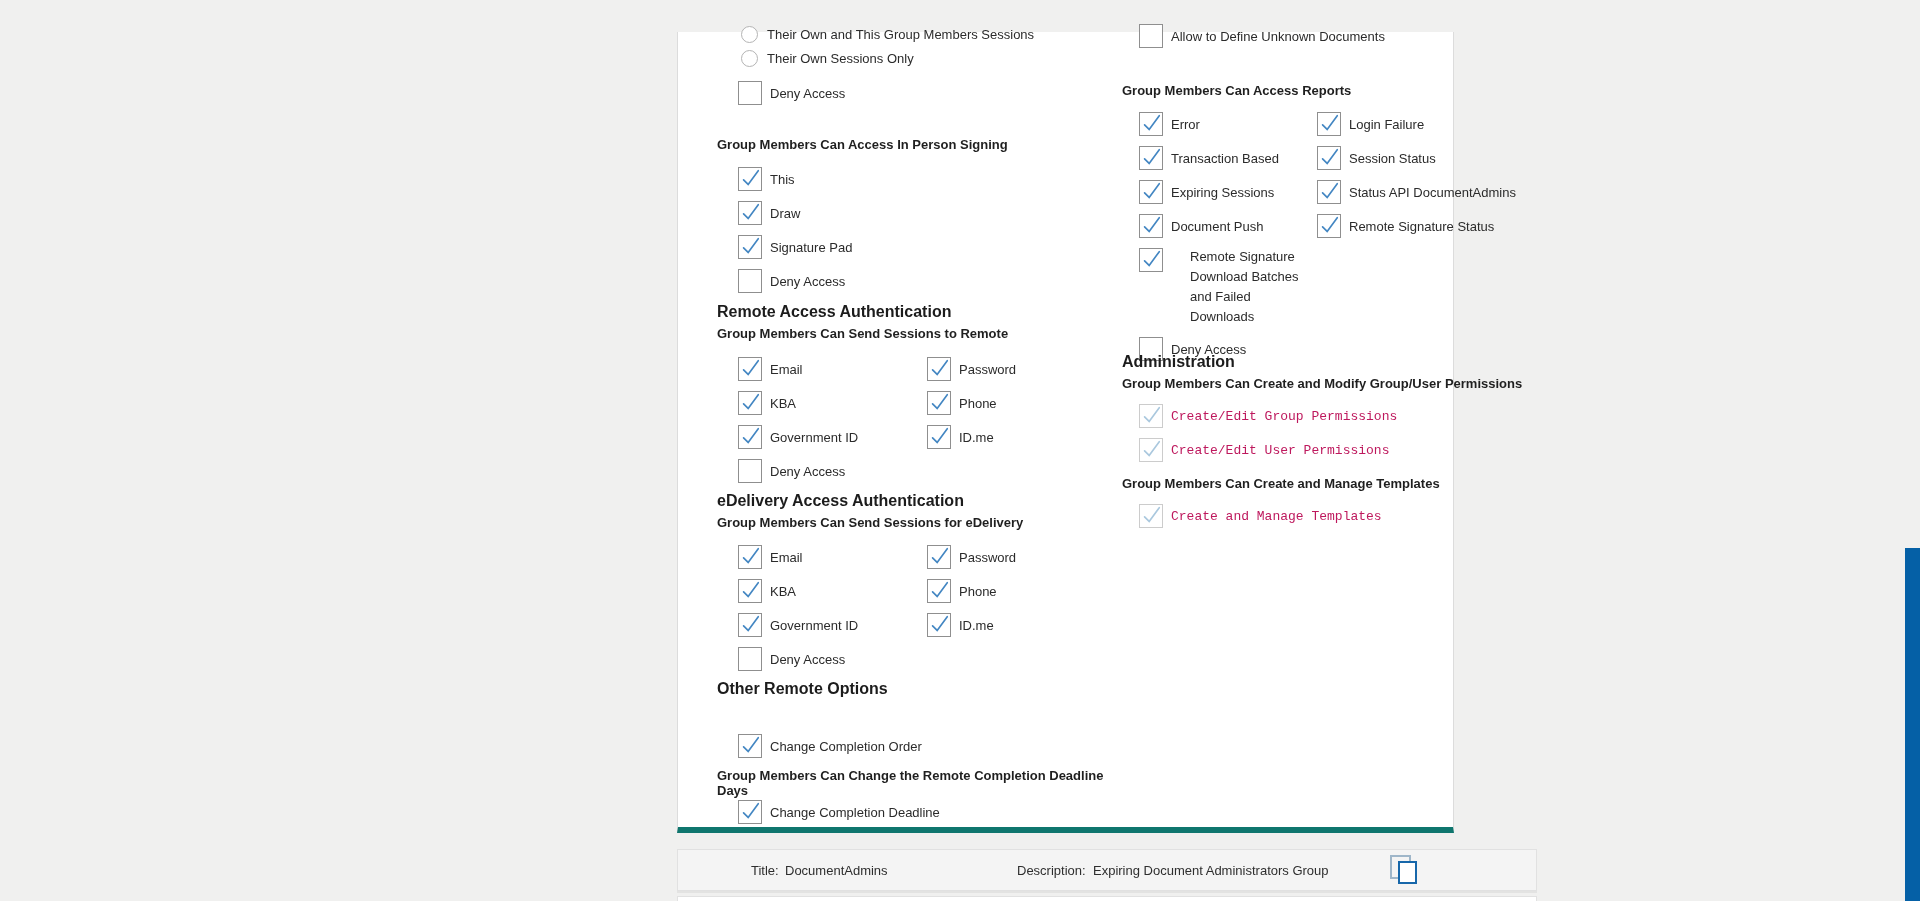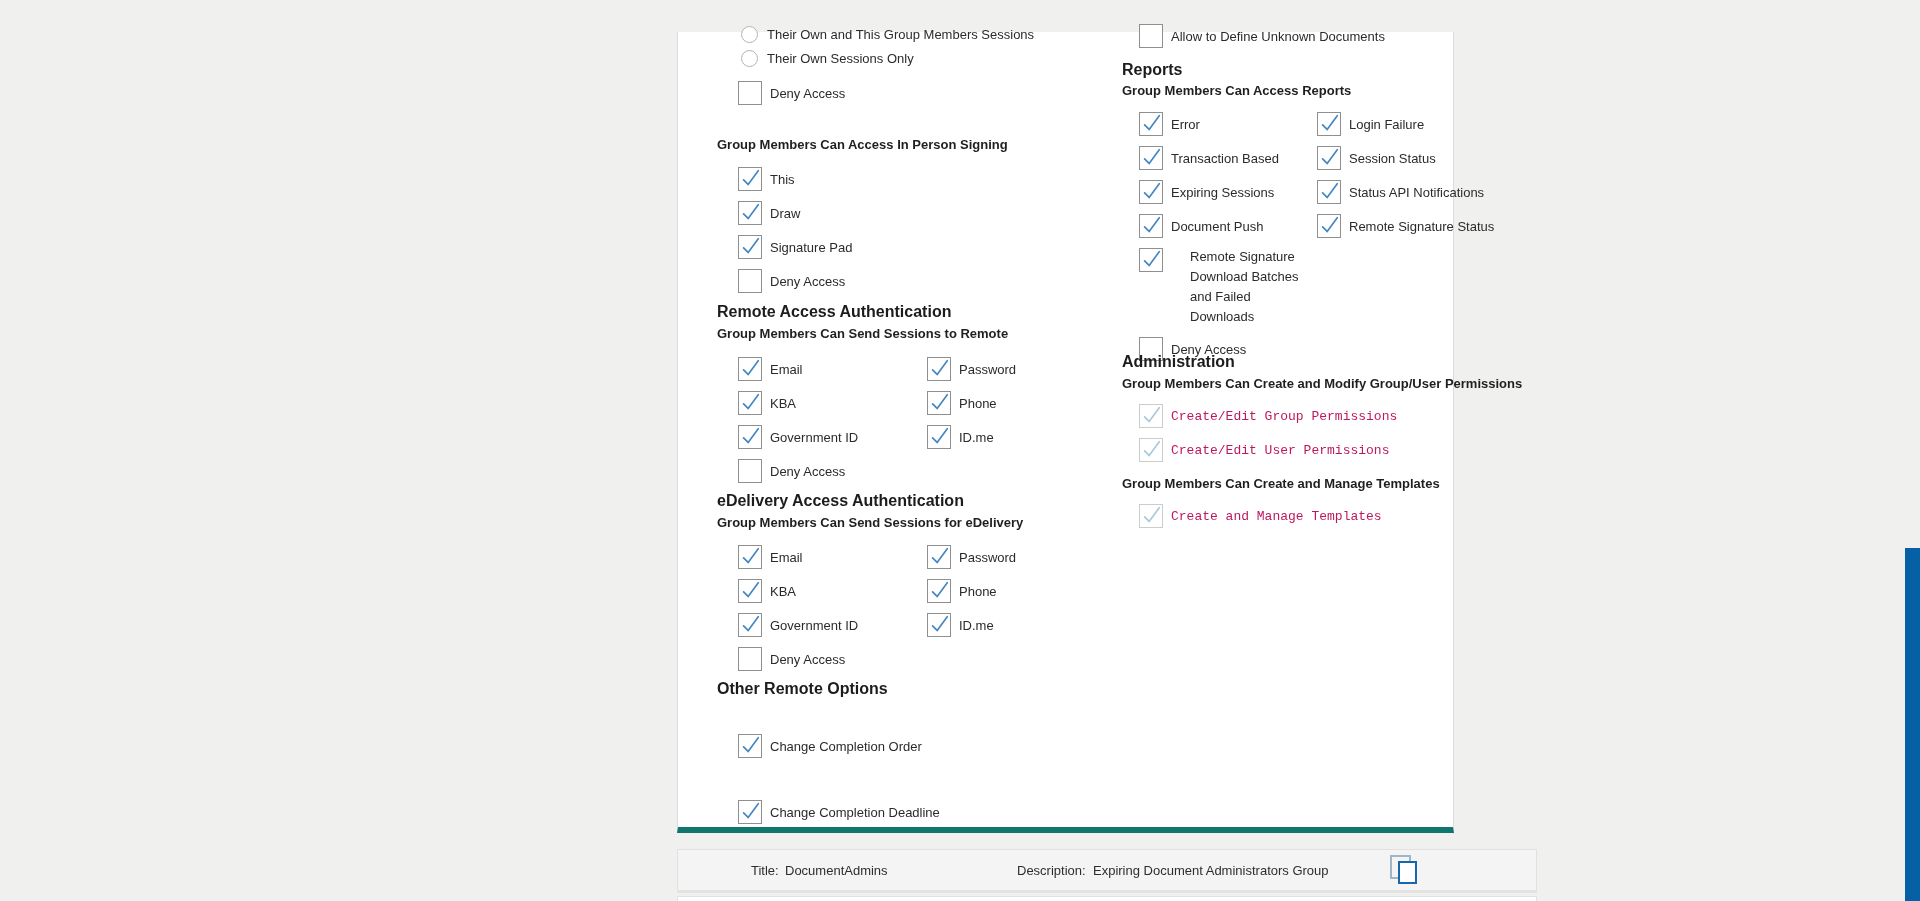--- a/index.html
+++ b/index.html
@@ -301,20 +301,21 @@
     <div class="abs y-g4a cbgrid grid-l1">
   <div class="cbrow">
     <span class="cb">
       <svg viewBox="0 0 24 24">
               <polyline points="5,14 10,19 21,4"></polyline>
             </svg>
     </span>
     <span class="cblabel">Change Completion Order</span>
   </div>
 </div>
+    <div class="abs y-s4b sec-sub">Group Members Can Change the Remote Completion Deadline Days</div>
     <div class="abs y-g4b cbgrid grid-l1">
   <div class="cbrow">
     <span class="cb">
       <svg viewBox="0 0 24 24">
               <polyline points="5,14 10,19 21,4"></polyline>
             </svg>
     </span>
     <span class="cblabel">Change Completion Deadline</span>
   </div>
 </div>
@@ -324,21 +325,20 @@
 
     <div class="abs y-r0 cbgrid grid-r1">
   <div class="cbrow">
     <span class="cb off">
       
     </span>
     <span class="cblabel">Allow to Define Unknown Documents</span>
   </div>
 </div>
 
-    <div class="abs y-rt1 sec-title">Reports</div>
     <div class="abs y-rs1 sec-sub">Group Members Can Access Reports</div>
     <div class="abs y-rg1 cbgrid grid-r2">
   <div class="cbrow">
     <span class="cb">
       <svg viewBox="0 0 24 24">
               <polyline points="5,14 10,19 21,4"></polyline>
             </svg>
     </span>
     <span class="cblabel">Error</span>
   </div>
@@ -378,21 +378,21 @@
     </span>
     <span class="cblabel">Expiring Sessions</span>
   </div>
 
   <div class="cbrow">
     <span class="cb">
       <svg viewBox="0 0 24 24">
               <polyline points="5,14 10,19 21,4"></polyline>
             </svg>
     </span>
-    <span class="cblabel">Status API Notifications</span>
+    <span class="cblabel">Status API DocumentAdmins</span>
   </div>
 
   <div class="cbrow">
     <span class="cb">
       <svg viewBox="0 0 24 24">
               <polyline points="5,14 10,19 21,4"></polyline>
             </svg>
     </span>
     <span class="cblabel">Document Push</span>
   </div>

